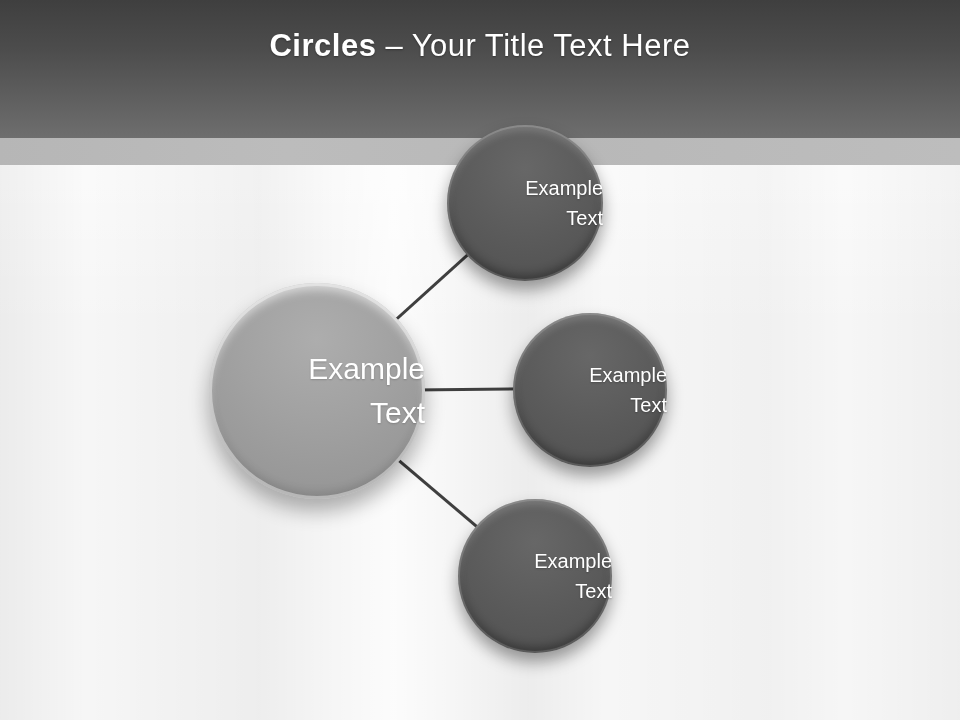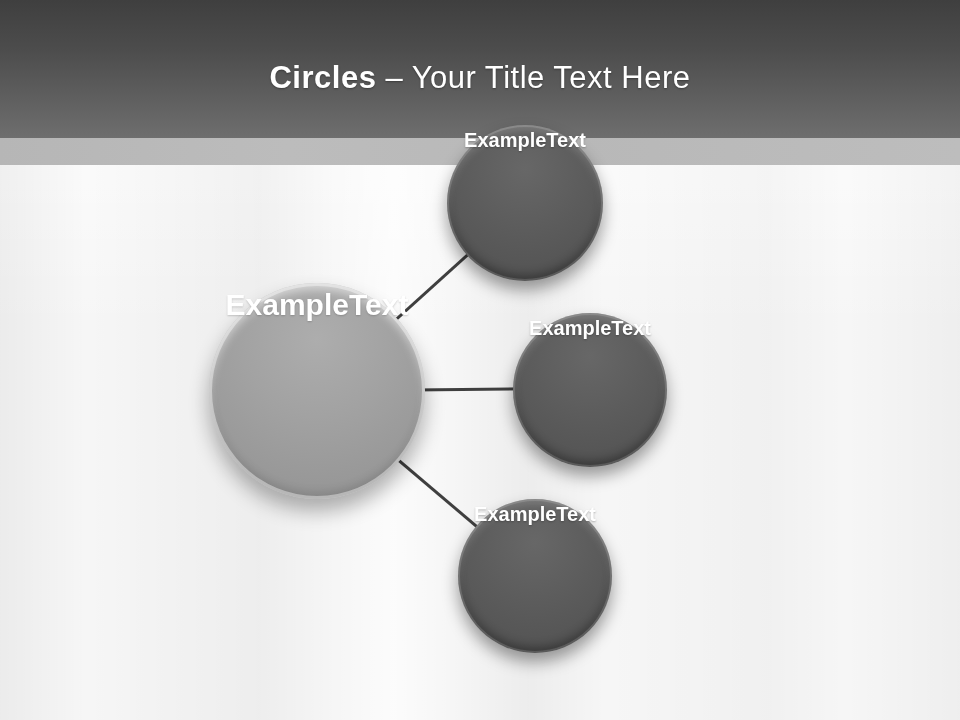--- a/index.html
+++ b/index.html
@@ -17,21 +17,21 @@
   
   .title-bar {
     position: absolute;
     left: 0; top: 0;
     width: 960px; height: 138px;
     background: linear-gradient(180deg, #3f3f3f 0%, #4c4c4c 35%, #6e6e6e 100%);
     z-index: 1;
   }
   .slide-title {
     margin: 0;
-    padding-top: 60px;
+    padding-top: 28px;
     text-align: center;
     font-size: 31px;
     font-weight: 400;
     color: #ffffff;
     letter-spacing: 0.5px;
     text-shadow: 0 1px 2px rgba(0,0,0,0.35);
     cursor: default;
   }
   .title-bold { font-weight: 700; }
   .title-rest { margin-left: 9px; font-weight: 400; }
@@ -79,28 +79,27 @@
   .connectors line {
     stroke: #3f3f3f;
     stroke-width: 3;
   }
 
   
   .circle {
     position: absolute;
     border-radius: 50%;
     display: flex;
-    flex-direction: row;
-    align-items: flex-start;
+    flex-direction: column;
+    align-items: flex-end;
     justify-content: center;
     text-align: center;
     color: #ffffff;
     z-index: 3;
     cursor: pointer;
-    font-weight: bold;
   }
   .circle span { display: block; }
 
   .circle.center {
     left: 209px; top: 283px;
     width: 216px; height: 216px;
     background: radial-gradient(circle at 50% 26%, #adadad 0%, #a2a2a2 40%, #979797 78%, #9c9c9c 100%);
     box-shadow:
       inset 0 0 0 3px rgba(255,255,255,0.40),
       inset 0 7px 10px rgba(255,255,255,0.55),

